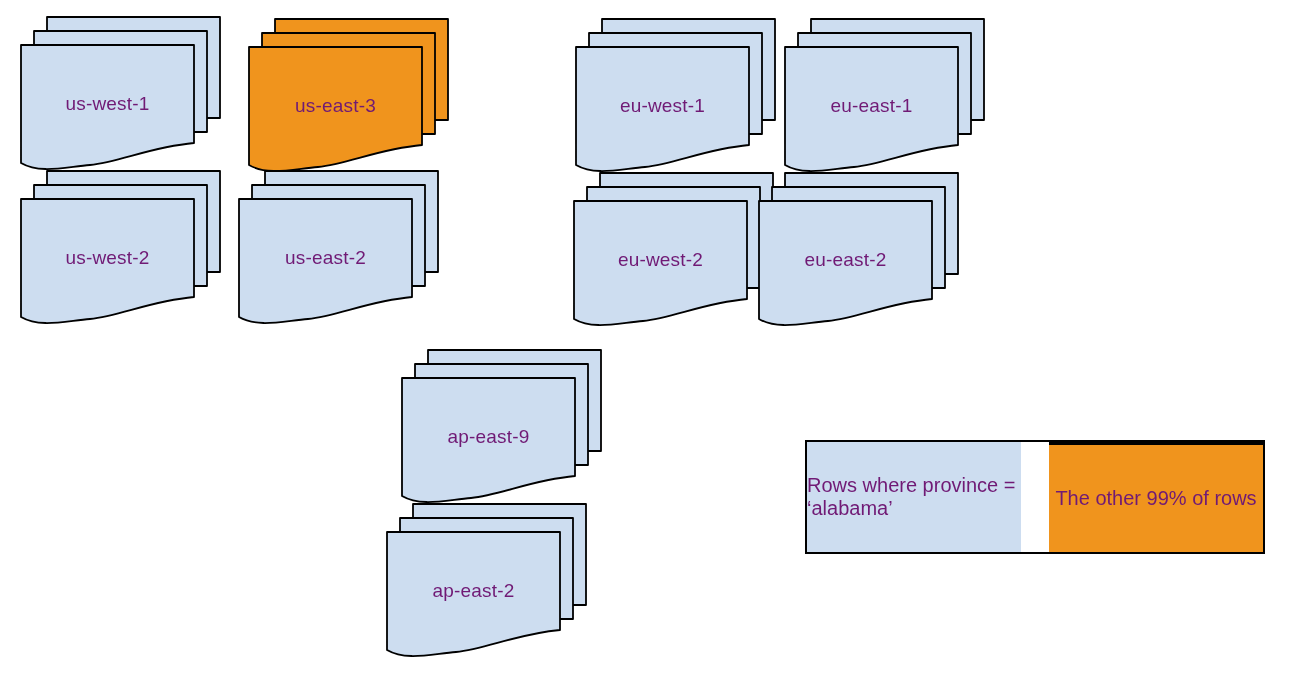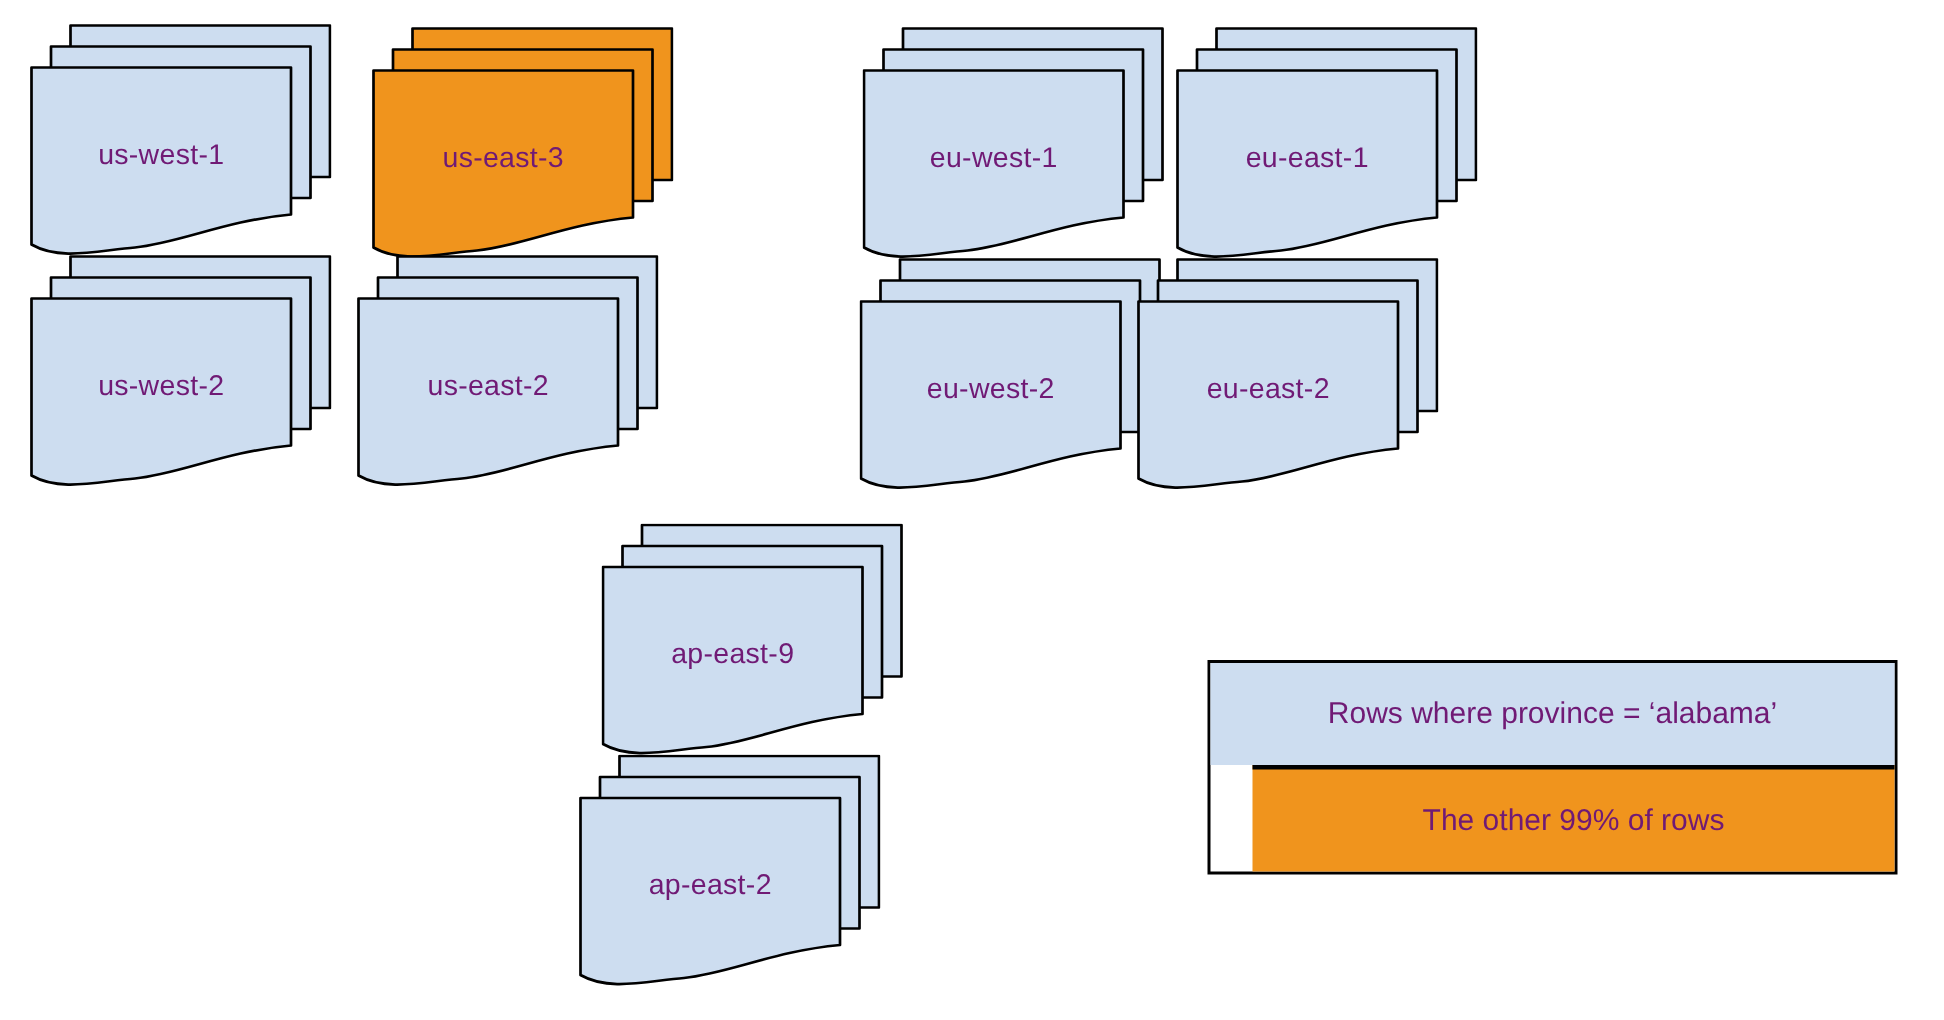--- a/index.html
+++ b/index.html
@@ -59,25 +59,24 @@
   .s-eu-east-2 { left: 758px; top: 172px; }
   .s-ap-east-1 { left: 401px; top: 349px; }
   .s-ap-east-2 { left: 386px; top: 503px; }
 
   
   .legend {
     position: absolute;
     left: 805px;
     top: 440px;
     width: 460px;
-    height: 143px;
+    height: 114px;
     box-sizing: border-box;
     border: 2px solid var(--stroke, #000000);
     display: flex;
-    flex-direction: column;
   }
   .legend-row {
     flex: 1;
     display: flex;
     align-items: center;
     justify-content: center;
     font-size: 20px;
   }
   .legend-row.legend-blue   { background: var(--region-fill, #cdddf0); }
   .legend-row.legend-orange {

